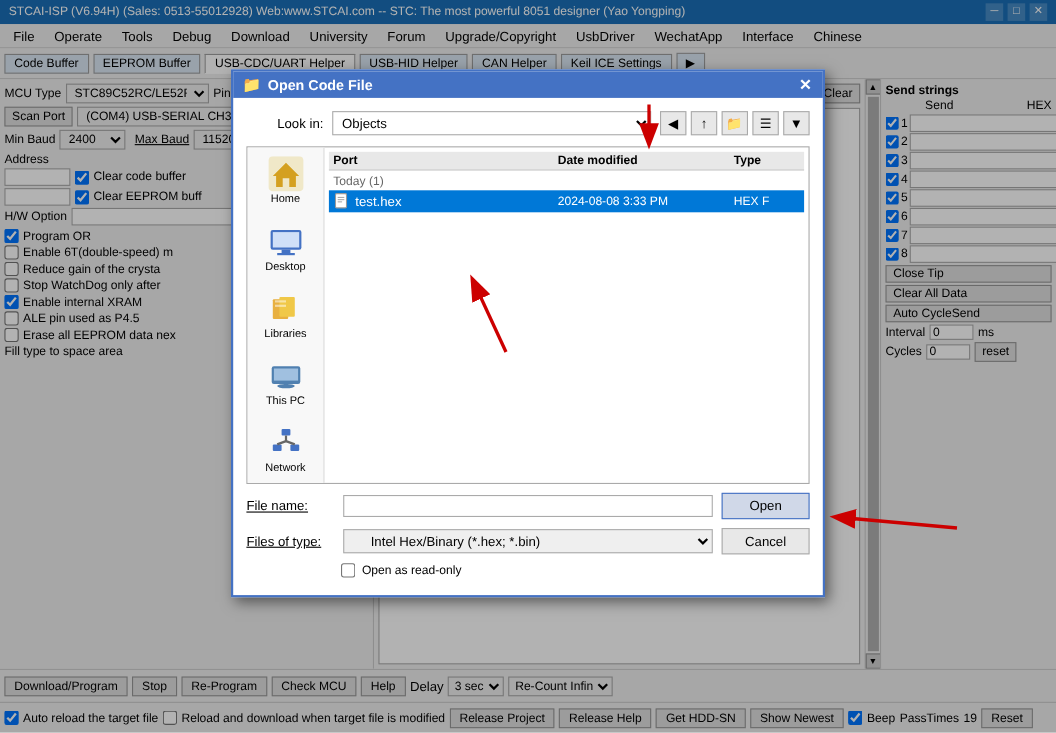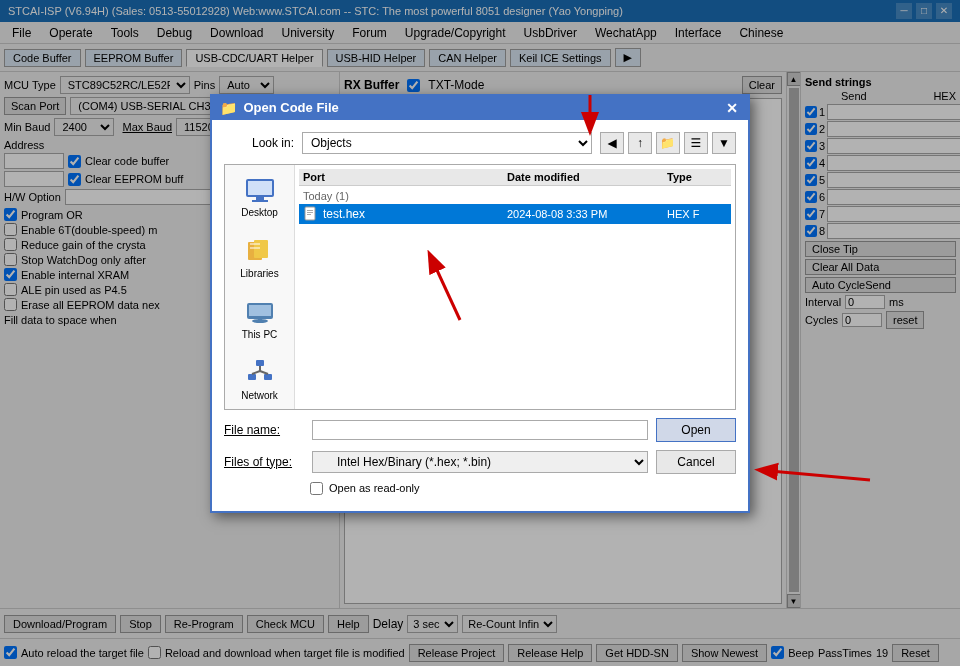--- a/index.html
+++ b/index.html
@@ -529,21 +529,21 @@
       <label>Enable internal XRAM</label>
     </div>
     <div class="checkbox-row">
       <input type="checkbox" style="">
       <label>ALE pin used as P4.5</label>
     </div>
     <div class="checkbox-row">
       <input type="checkbox" style="">
       <label>Erase all EEPROM data nex</label>
     </div>
-    <div class="section-label">Fill data to space when</div>
+    <div class="section-label">Fill type to space area</div>
   </div>
 
   <div id="right-panel">
     <div style="display:flex; align-items:center; gap:8px; margin-bottom:4px;">
       <span style="font-size:12px; font-weight:bold;">RX Buffer</span>
       <input type="checkbox" checked="" style="">
       <label>TXT-Mode</label>
       <button class="scan-btn" style="margin-left:auto;">Clear</button>
     </div>
     <div id="rx-area">
@@ -684,20 +684,28 @@
           <button class="modal-toolbar-btn">↑</button>
           <button class="modal-toolbar-btn">📁</button>
           <button class="modal-toolbar-btn">☰</button>
           <button class="modal-toolbar-btn">▼</button>
         </div>
       </div>
 
       <div id="file-browser">
 
         <div class="browser-nav">
+          <div class="nav-item">
+
+            <svg class="nav-icon" viewBox="0 0 32 32" fill="none" xmlns="http://www.w3.org/2000/svg">
+              <rect width="32" height="32" rx="4" fill="#f0e8c8"></rect>
+              <polygon points="16,6 4,18 7,18 7,28 13,28 13,20 19,20 19,28 25,28 25,18 28,18" fill="#d4a020"></polygon>
+            </svg>
+            <span>Home</span>
+          </div>
           <div class="nav-item">
             <svg class="nav-icon" viewBox="0 0 32 32" fill="none" xmlns="http://www.w3.org/2000/svg">
               <rect x="2" y="6" width="28" height="18" rx="2" fill="#4472c4"></rect>
               <rect x="4" y="8" width="24" height="14" fill="#d0e0f8"></rect>
               <rect x="12" y="24" width="8" height="3" fill="#4472c4"></rect>
               <rect x="8" y="27" width="16" height="2" fill="#4472c4"></rect>
             </svg>
             <span>Desktop</span>
           </div>
           <div class="nav-item">

